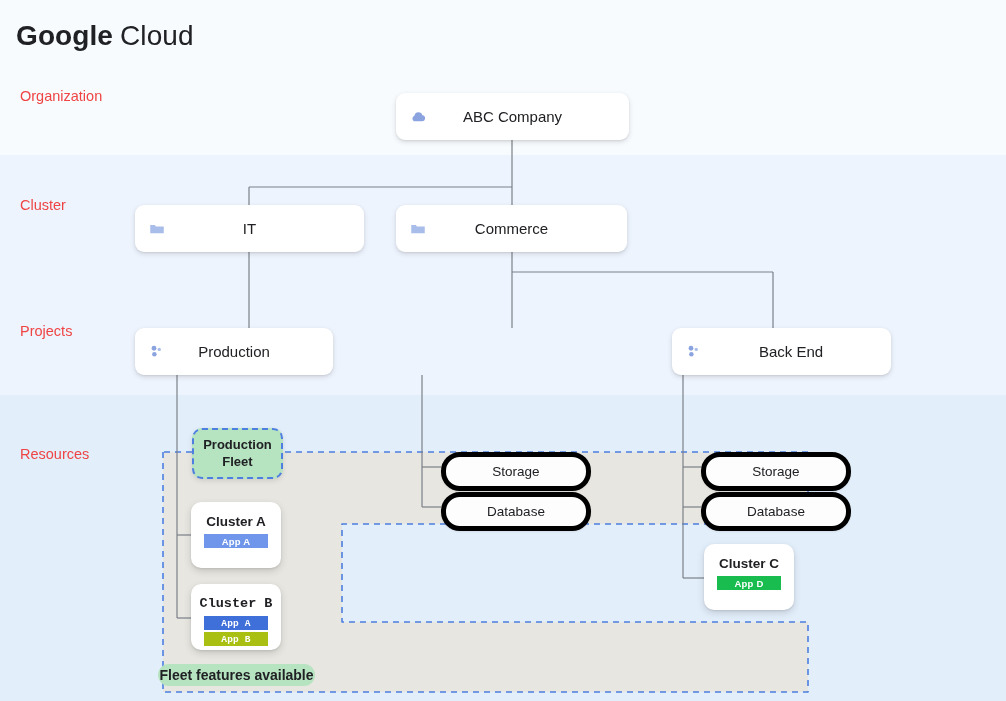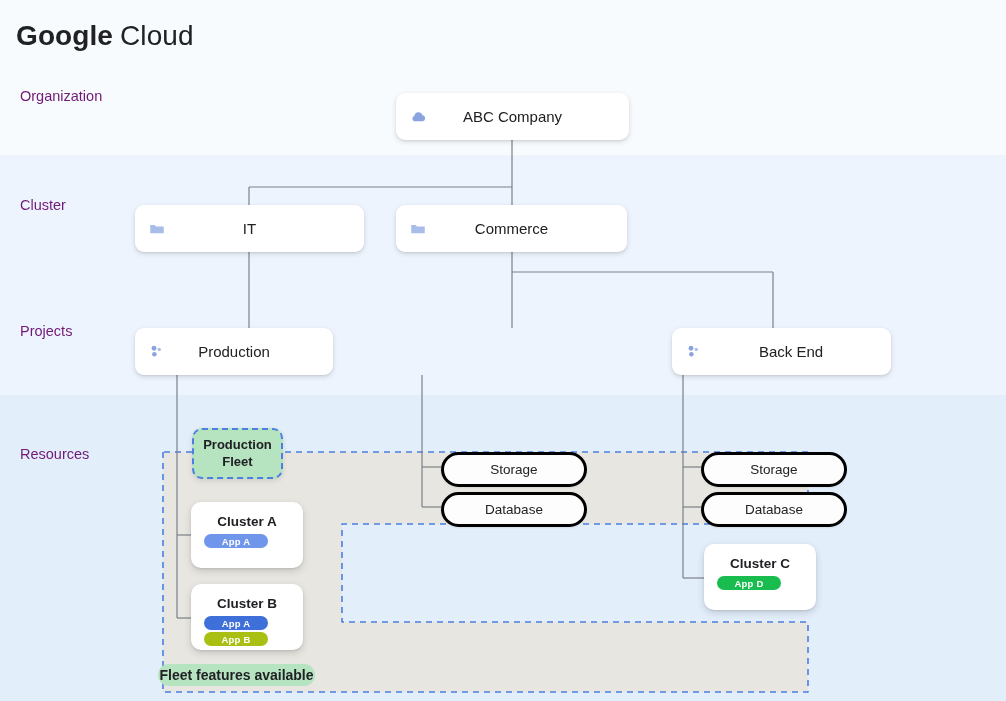--- a/index.html
+++ b/index.html
@@ -16,58 +16,57 @@
   #band-org{top:0;height:155px;background:#f8fbfe;}
   #band-folders{top:155px;height:240px;background:#eef4fd;}
   #band-resources{top:395px;height:306px;background:#e3eefb;}
 
   
   #logo{position:absolute;left:16px;top:20px;font-size:28px;letter-spacing:.1px;color:#202124;white-space:nowrap;}
   #logo .g{font-weight:bold;}
   #logo .c{font-weight:normal;margin-left:7px;}
 
   
-  .row-label{position:absolute;font-size:14.5px;color:#701a75;white-space:nowrap;}
+  .row-label{position:absolute;font-size:14.5px;color:#ef4444;white-space:nowrap;}
 
   
   #wires{position:absolute;left:0;top:0;width:1006px;height:701px;}
 
   
   #fleet-region{position:absolute;left:0;top:0;width:1006px;height:701px;}
 
   
   .node{
     position:absolute;background:#ffffff;border-radius:9px;
     box-shadow:0 2px 5px rgba(60,64,67,.16),0 1px 2px rgba(60,64,67,.10);
     display:flex;align-items:center;justify-content:center;
     font-size:15px;color:#202124;
   }
   .node .nlabel{pointer-events:none;}
   .node .nicon{position:absolute;left:13px;top:50%;transform:translateY(-50%);width:18px;height:18px;}
 
   
   .pill{
-    position:absolute;background:#fdfdfd;border:3px solid #000000;border-radius:19px;
+    position:absolute;background:#fdfdfd;border:5px solid #000000;border-radius:19px;
     display:flex;align-items:center;justify-content:center;
     font-size:13.5px;color:#202124;
     box-shadow:0 1px 2px rgba(60,64,67,.10);
   }
 
   
   .cluster{
     position:absolute;background:#ffffff;border-radius:10px;
     box-shadow:0 3px 7px rgba(60,64,67,.20),0 1px 2px rgba(60,64,67,.12);
-    padding-left:22px;
   }
   .cluster .ctitle{
     position:absolute;left:0;right:0;top:12px;text-align:center;
     font-size:13.5px;font-weight:bold;color:#202124;
   }
   .app-chip{
-    position:absolute;height:14px;border-radius:7px;
+    position:absolute;height:14px;border-radius:0;
     display:flex;align-items:center;justify-content:center;
     font-size:9.5px;font-weight:bold;color:#ffffff;letter-spacing:.2px;
   }
 
   
   #production-fleet{
     position:absolute;background:#b6e3c0;border:2px dashed #4c7fe0;border-radius:10px;
     display:flex;align-items:center;justify-content:center;text-align:center;
     font-size:13px;font-weight:bold;color:#202124;line-height:1.25;
     box-shadow:0 2px 5px rgba(60,64,67,.14);
@@ -189,21 +188,21 @@
       <div>Production</div>
       <div>Fleet</div>
     </div>
   </div>
 
   <div class="cluster" style="left:191px;top:502px;width:90px;height:66px;">
     <div class="ctitle">Cluster A</div>
     <div class="app-chip" style="left:13px;top:32px;width:64px;background:#6f96ea;">App A</div>
   </div>
 
-  <div class="cluster" style="left:191px;top:584px;width:90px;height:66px;">
+  <div class="cluster" style="left:191px;top:584px;width:90px;height:66px;font-family:Liberation Mono, monospace;">
     <div class="ctitle">Cluster B</div>
     <div class="app-chip" style="left:13px;top:32px;width:64px;background:#3f6fd8;">App A</div>
     <div class="app-chip" style="left:13px;top:48px;width:64px;background:#a9c013;">App B</div>
   </div>
 
   <div class="cluster" style="left:704px;top:544px;width:90px;height:66px;">
     <div class="ctitle">Cluster C</div>
     <div class="app-chip" style="left:13px;top:32px;width:64px;background:#19bd4f;">App D</div>
   </div>
 

